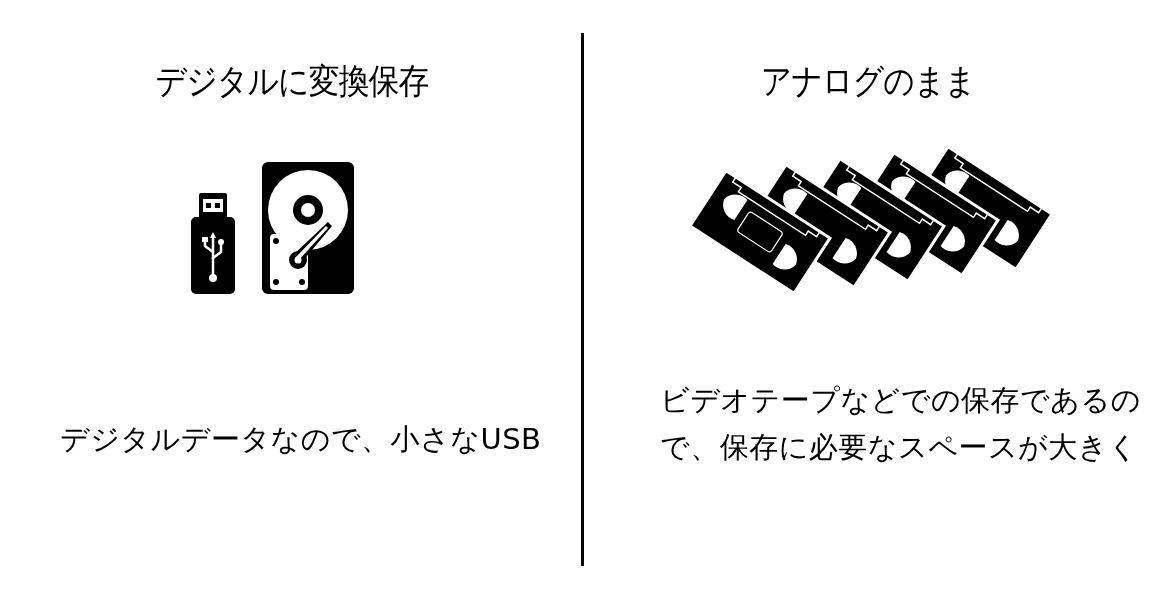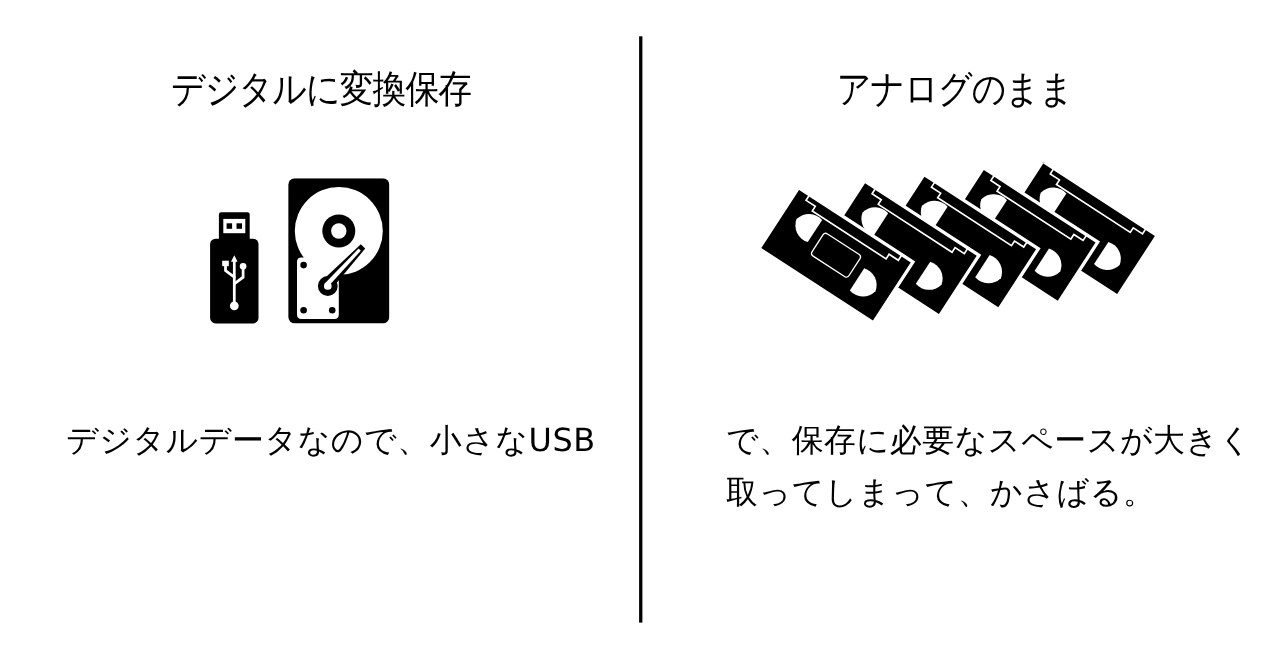--- a/index.html
+++ b/index.html
@@ -4,21 +4,21 @@
   <style>
     html, body { margin: 0; padding: 0; background: #ffffff; }
     body { width: 1170px; height: 600px; position: relative; overflow: hidden;
            font-family: "DejaVu Sans", "Liberation Sans", sans-serif; color: #000; }
     .title { position: absolute; top: 58px; font-size: 35px; letter-spacing: -1px;
              text-align: center; white-space: nowrap; transform: scaleX(0.88); }
     .title.left { left: 92px; width: 400px; transform-origin: center; }
     .title.right { left: 668px; width: 400px; transform-origin: center; }
     .divider { position: absolute; left: 581px; top: 33px; width: 3px; height: 533px; background: #000; }
     .desc { position: absolute; top: 377px; font-size: 29px; line-height: 47px; letter-spacing: 0.5px; }
-    .desc.left { left: 60px; width: 470px; }
+    .desc.left { left: 60px; width: 470px; margin-top: 39px; }
     .desc.right { left: 660px; width: 470px; }
     .desc div { white-space: nowrap; }
     .icon { position: absolute; }
   </style>
 </head>
 <body>
 
 <div>
   <div class="title left">デジタルに変換保存</div>
 
@@ -85,16 +85,16 @@
     <g transform="translate(134,78) rotate(33)">
         <use href="#tape"></use>
       </g>
     <g transform="translate(74,84) rotate(33)">
       <use href="#tape"></use>
       <rect x="-20" y="-12" width="40" height="24" rx="3" fill="#000" stroke="#fff" stroke-width="1.2"></rect>
     </g>
   </svg>
 
   <div class="desc right">
+    <div>ビデオテープなどでの保存であるの</div>
     <div>で、保存に必要なスペースが大きく</div>
-    <div>取ってしまって、かさばる。</div>
   </div>
 </div>
 
 </body></html>

